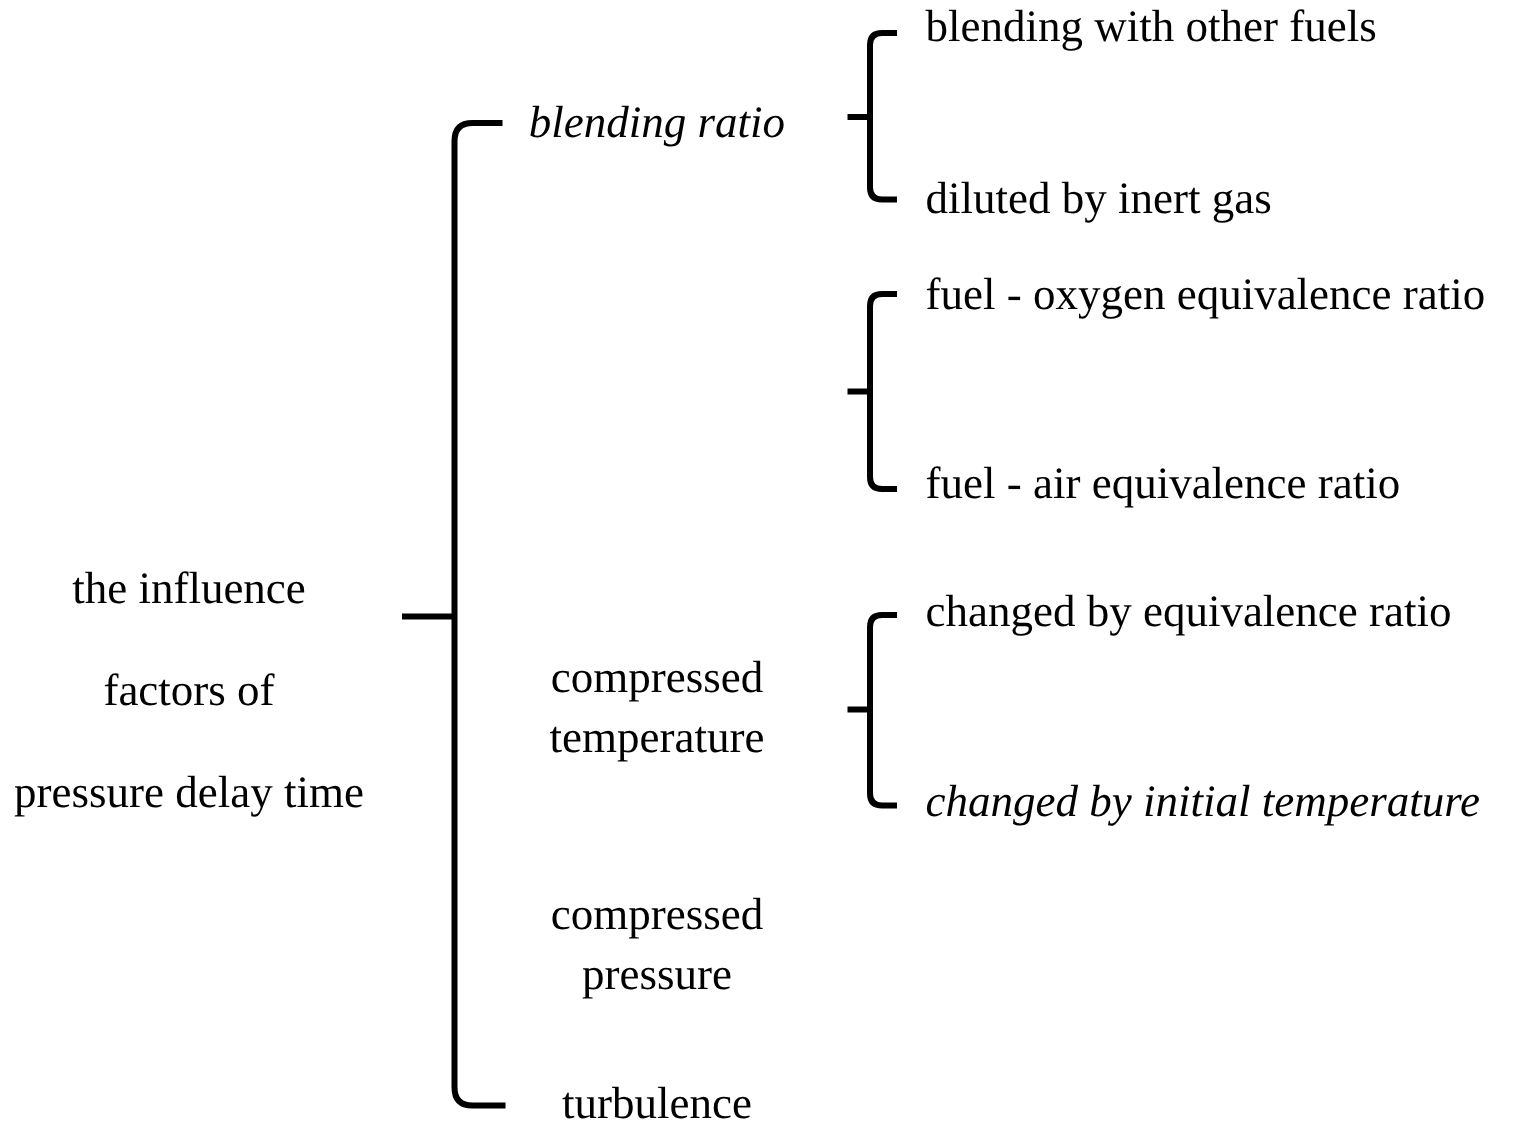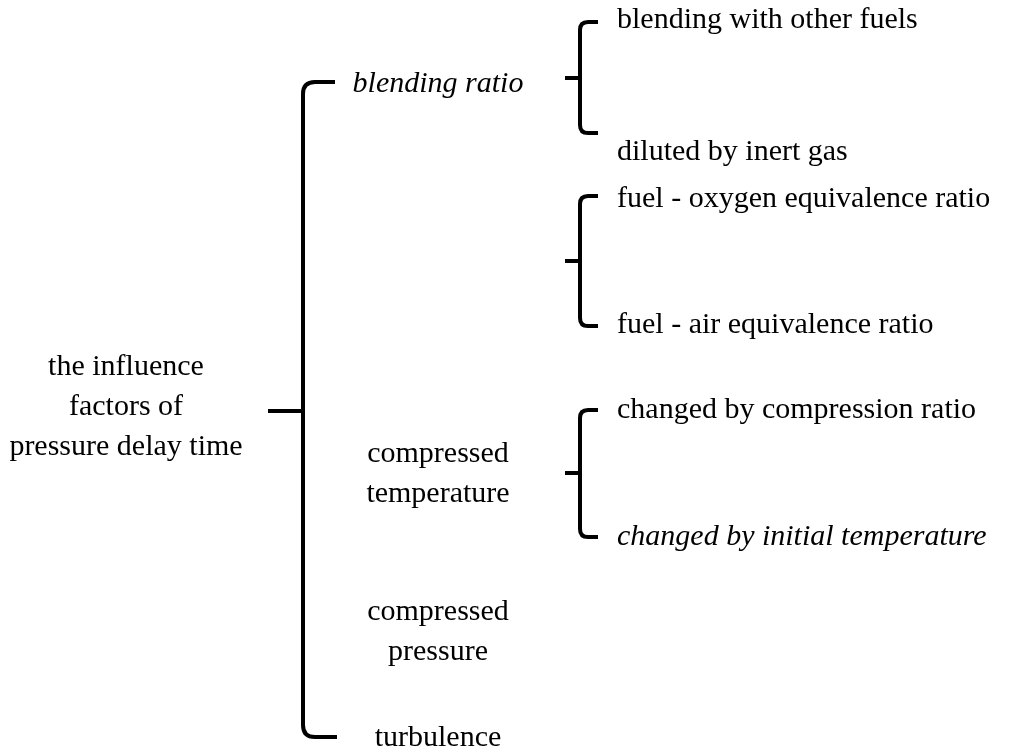--- a/index.html
+++ b/index.html
@@ -35,20 +35,21 @@
   
   .node-root {
     left: 0;
     top: 345px;
     width: 252px;
     text-align: center;
     white-space: normal;
   }
   .node-root .line {
     display: block;
+    margin-top: 28px;
   }
   
   .node-l1 {
     width: 300px;
     left: 288px;
     text-align: center;
     white-space: normal;
   }
   .node-l1 .line {
     display: block;
@@ -58,21 +59,21 @@
     left: 617px;
     text-align: left;
   }
   .n-blending-ratio      { top: 62px; font-style: italic; }
   .n-equivalence-ratio   { top: 241px; }
   .n-compressed-temp     { top: 432px; }
   .n-compressed-pressure { top: 590px; }
   .n-turbulence          { top: 716px; }
 
   .n-leaf-1 { top: -2px; }
-  .n-leaf-2 { top: 130px; }
+  .n-leaf-2 { top: 113px; }
   .n-leaf-3 { top: 177px; }
   .n-leaf-4 { top: 303px; }
   .n-leaf-5 { top: 388px; }
   .n-leaf-6 { top: 515px; font-style: italic; }
 </style>
 </head>
 <body>
 
 <div id="canvas">
 
@@ -121,17 +122,17 @@
   </div>
 
   <div class="node node-l2 n-leaf-1">blending with other fuels</div>
 
   <div class="node node-l2 n-leaf-2">diluted by inert gas</div>
 
   <div class="node node-l2 n-leaf-3">fuel - oxygen equivalence ratio</div>
 
   <div class="node node-l2 n-leaf-4">fuel - air equivalence ratio</div>
 
-  <div class="node node-l2 n-leaf-5">changed by compression ratio</div>
+  <div class="node node-l2 n-leaf-5">changed by equivalence ratio</div>
 
   <div class="node node-l2 n-leaf-6">changed by initial temperature</div>
 
 </div>
 
 </body></html>

